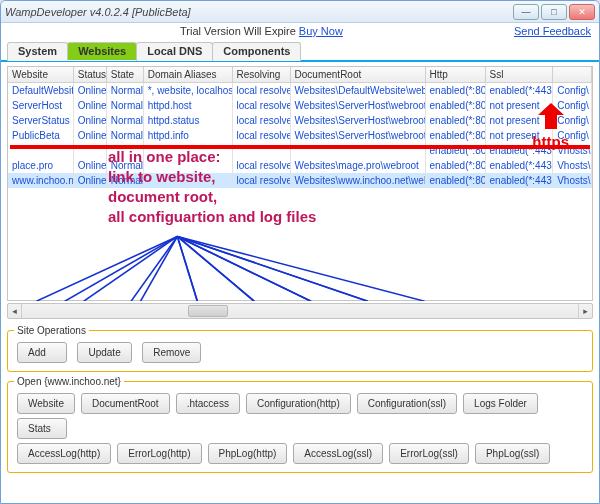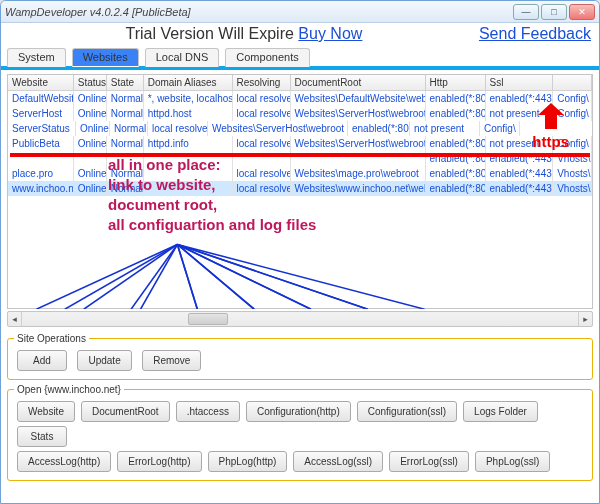--- a/index.html
+++ b/index.html
@@ -18,31 +18,31 @@
   }
   .titlebar .title { flex: 1; white-space: nowrap; overflow:hidden; font-style: italic; color:#444;}
   .wc { display:flex; gap:2px; }
   .wc div {
     width: 26px; height: 16px; border:1px solid #8aa; border-radius:3px;
     background: linear-gradient(#f5faff,#d6e6f4); font-size:9px; line-height:14px;
     text-align:center; color:#345;
   }
   .wc .close { background: linear-gradient(#f6c0b8,#e77); border-color:#c66; color:#fff;}
   .bannerrow {
-    display:flex; align-items:center; padding:2px 8px 4px 8px; font-size:16px;
+    display:flex; align-items:center; padding:2px 8px 4px 8px; font-size:11px;
   }
   .bannerrow .mid { flex:1; text-align:center; color:#333;}
   .bannerrow a { color:#1a4fd6; text-decoration:underline; cursor:pointer;}
-  .tabsrow { display:flex; gap:7px; padding:0 6px; font-size:11px; border-bottom:4px solid #0ea5e9;}
+  .tabsrow { display:flex; gap:0; padding:0 6px; font-size:11px; border-bottom:2px solid #0ea5e9;font-weight:bold;}
   .tabsrow .tab {
     padding:2px 10px 3px 10px; border:1px solid #c5c5c5; border-bottom:none;
     background:#f4f4f4; margin-right:-1px; border-radius:3px 3px 0 0; color:#333;
     position:relative; top:1px;
   }
-  .tabsrow .tab.active { background:#3b82f6; border-bottom:1px solid #fff; }
+  .tabsrow .tab.active { background:#84cc16; border-bottom:1px solid #fff; }
   .grid {
     margin:4px 6px 0 6px; border:1px solid #c5c5c5; font-size:10px; color:#333;
     height: 235px; display:flex; flex-direction:column; position:relative;
     background:#fff;
   }
   .ghead, .grow { display:flex; }
   .ghead { background:linear-gradient(#fbfbfb,#ececec); border-bottom:1px solid #d0d0d0; }
   .gc { padding:2px 4px; border-right:1px solid #e2e2e2; white-space:nowrap; overflow:hidden; }
   .ghead .gc { color:#333; font-weight:400; border-right:1px solid #cfcfcf;}
   .c0{width:68px}.c1{width:34px}.c2{width:38px}.c3{width:92px}
@@ -66,21 +66,21 @@
   .hscroll .arr { position:absolute; top:0; width:14px; height:14px; text-align:center;
     font-size:9px; line-height:14px; color:#555;}
   .hscroll .arr.l{left:0;border-right:1px solid #cfcfcf;}
   .hscroll .arr.r{right:0;border-left:1px solid #cfcfcf;}
   fieldset {
     margin:2px 6px; border:1px solid #eab308; border-radius:3px; padding:4px 6px 6px 6px;
   }
   legend { font-size:10px; color:#333; padding:0 3px;}
   .btn {
     display:inline-block; min-width:50px; padding:4px 10px; margin:2px 3px;
-    font-size:10px; color:#333; text-align:center;
+    font-size:10px; color:#333; text-align:left;
     border:1px solid #a9a9a9; border-radius:3px;
     background:linear-gradient(#fafafa,#e4e4e4);
   }
   .row { display:flex; flex-wrap:wrap; }
   
 </style>
 </head>
 <body>
 
 <div class="win">
@@ -141,20 +141,21 @@
           <div class="gc c4">local resolve</div>
           <div class="gc c5">Websites\ServerHost\webroot</div>
           <div class="gc c6">enabled(*:80)</div>
           <div class="gc c7">not present</div>
           <div class="gc c8">Config\</div>
         </div>
         <div class="grow">
           <div class="gc c0">ServerStatus</div>
           <div class="gc c1">Online</div>
           <div class="gc c2">Normal</div>
+          <div class="gc c3">httpd.status</div>
           <div class="gc c4">local resolve</div>
           <div class="gc c5">Websites\ServerHost\webroot</div>
           <div class="gc c6">enabled(*:80)</div>
           <div class="gc c7">not present</div>
           <div class="gc c8">Config\</div>
         </div>
         <div class="grow">
           <div class="gc c0">PublicBeta</div>
           <div class="gc c1">Online</div>
           <div class="gc c2">Normal</div>

